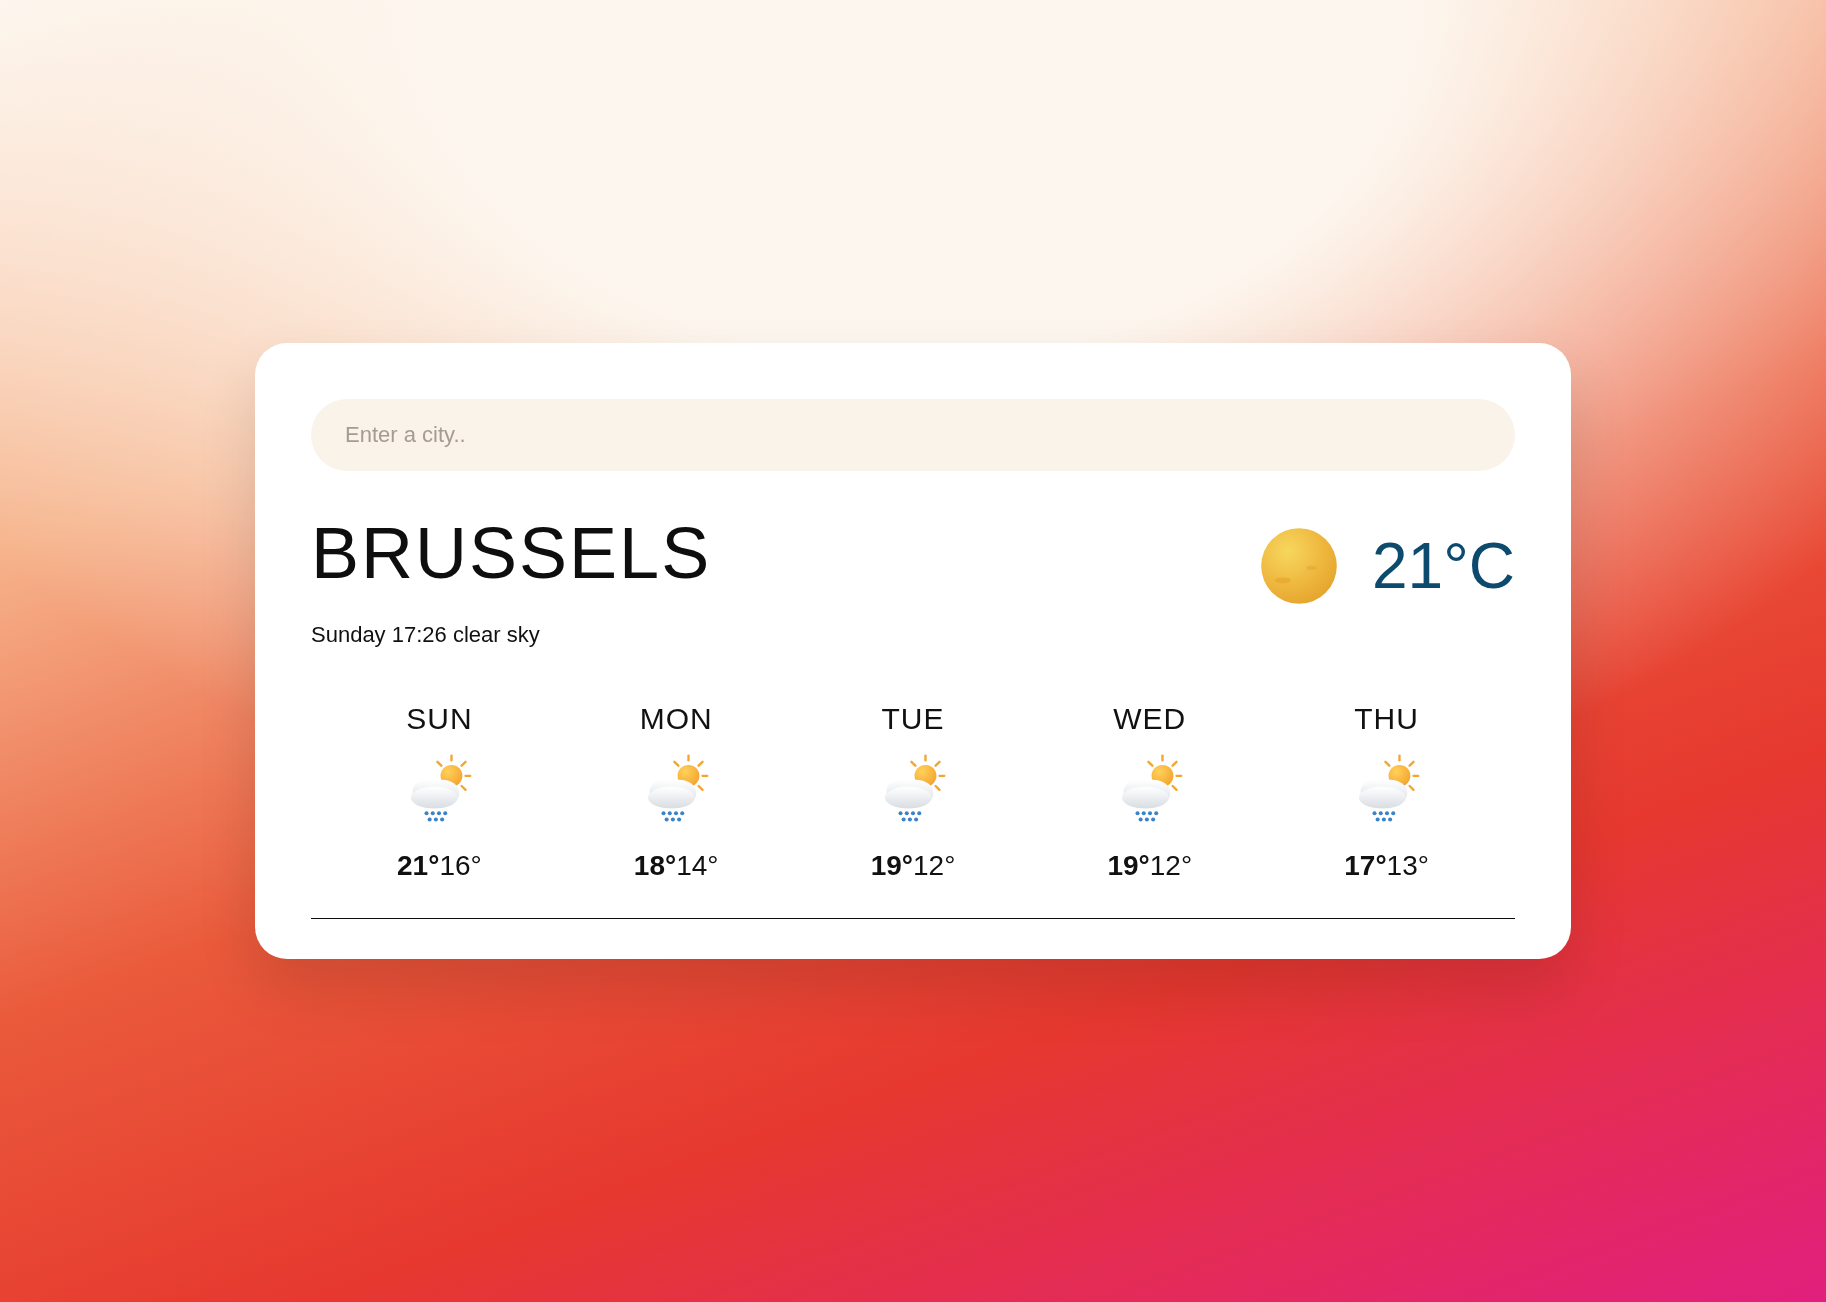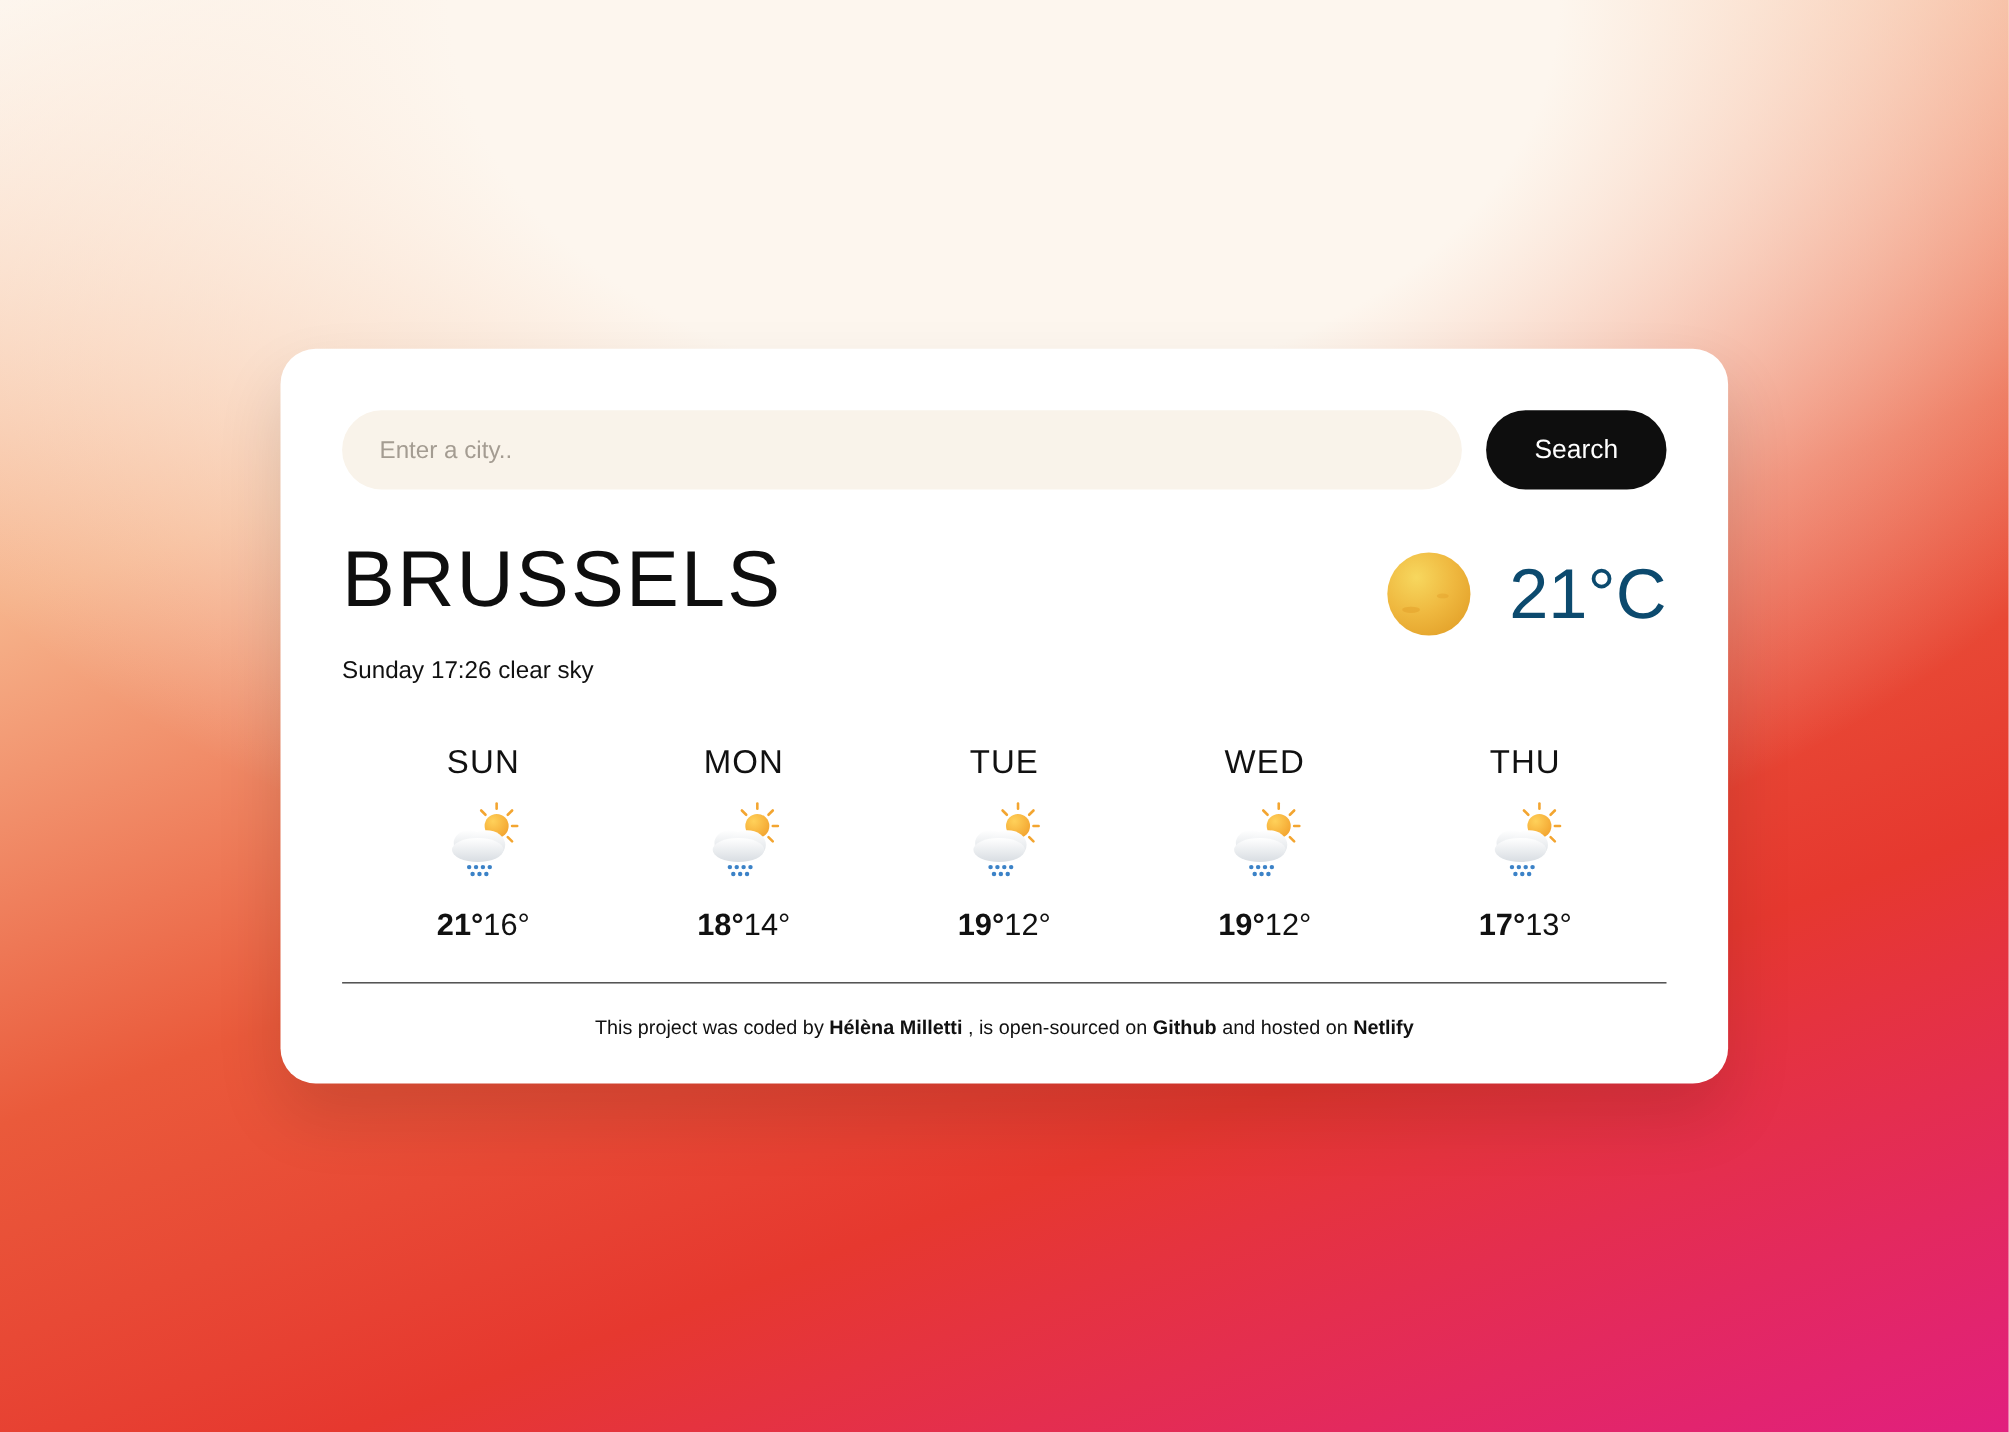--- a/index.html
+++ b/index.html
@@ -146,21 +146,20 @@
     display: inline-block;
   }
 </style>
 </head>
 <body>
 
 <div class="card">
 
   <div class="search-row">
     <input type="text" class="search-input" placeholder="Enter a city.." style="">
-    <button class="search-btn">Search</button>
   </div>
 
   <div class="hero">
     <div class="hero-left">
       <h1 class="city">BRUSSELS</h1>
       <div class="meta">
         <div>
           <span>Sunday</span>
           <span> </span>
           <span>17:26</span>
@@ -400,22 +399,14 @@
               <circle cx="46" cy="84" r="2.6"></circle>
     <circle cx="54" cy="84" r="2.6"></circle>
   </g>
 </svg></span>
       <div class="day-temps">
         <span class="hi">17°</span><span class="lo">13°</span>
       </div>
     </div>
   </div>
 
-  <div class="footer">
-    <span>This project was coded by </span>
-    <span class="strong">Hélèna Milletti</span>
-    <span>, is open-sourced on </span>
-    <a href="#" class="strong">Github</a>
-    <span> and hosted on </span>
-    <a href="#" class="strong">Netlify</a>
-  </div>
 
 </div>
 
 </body></html>

